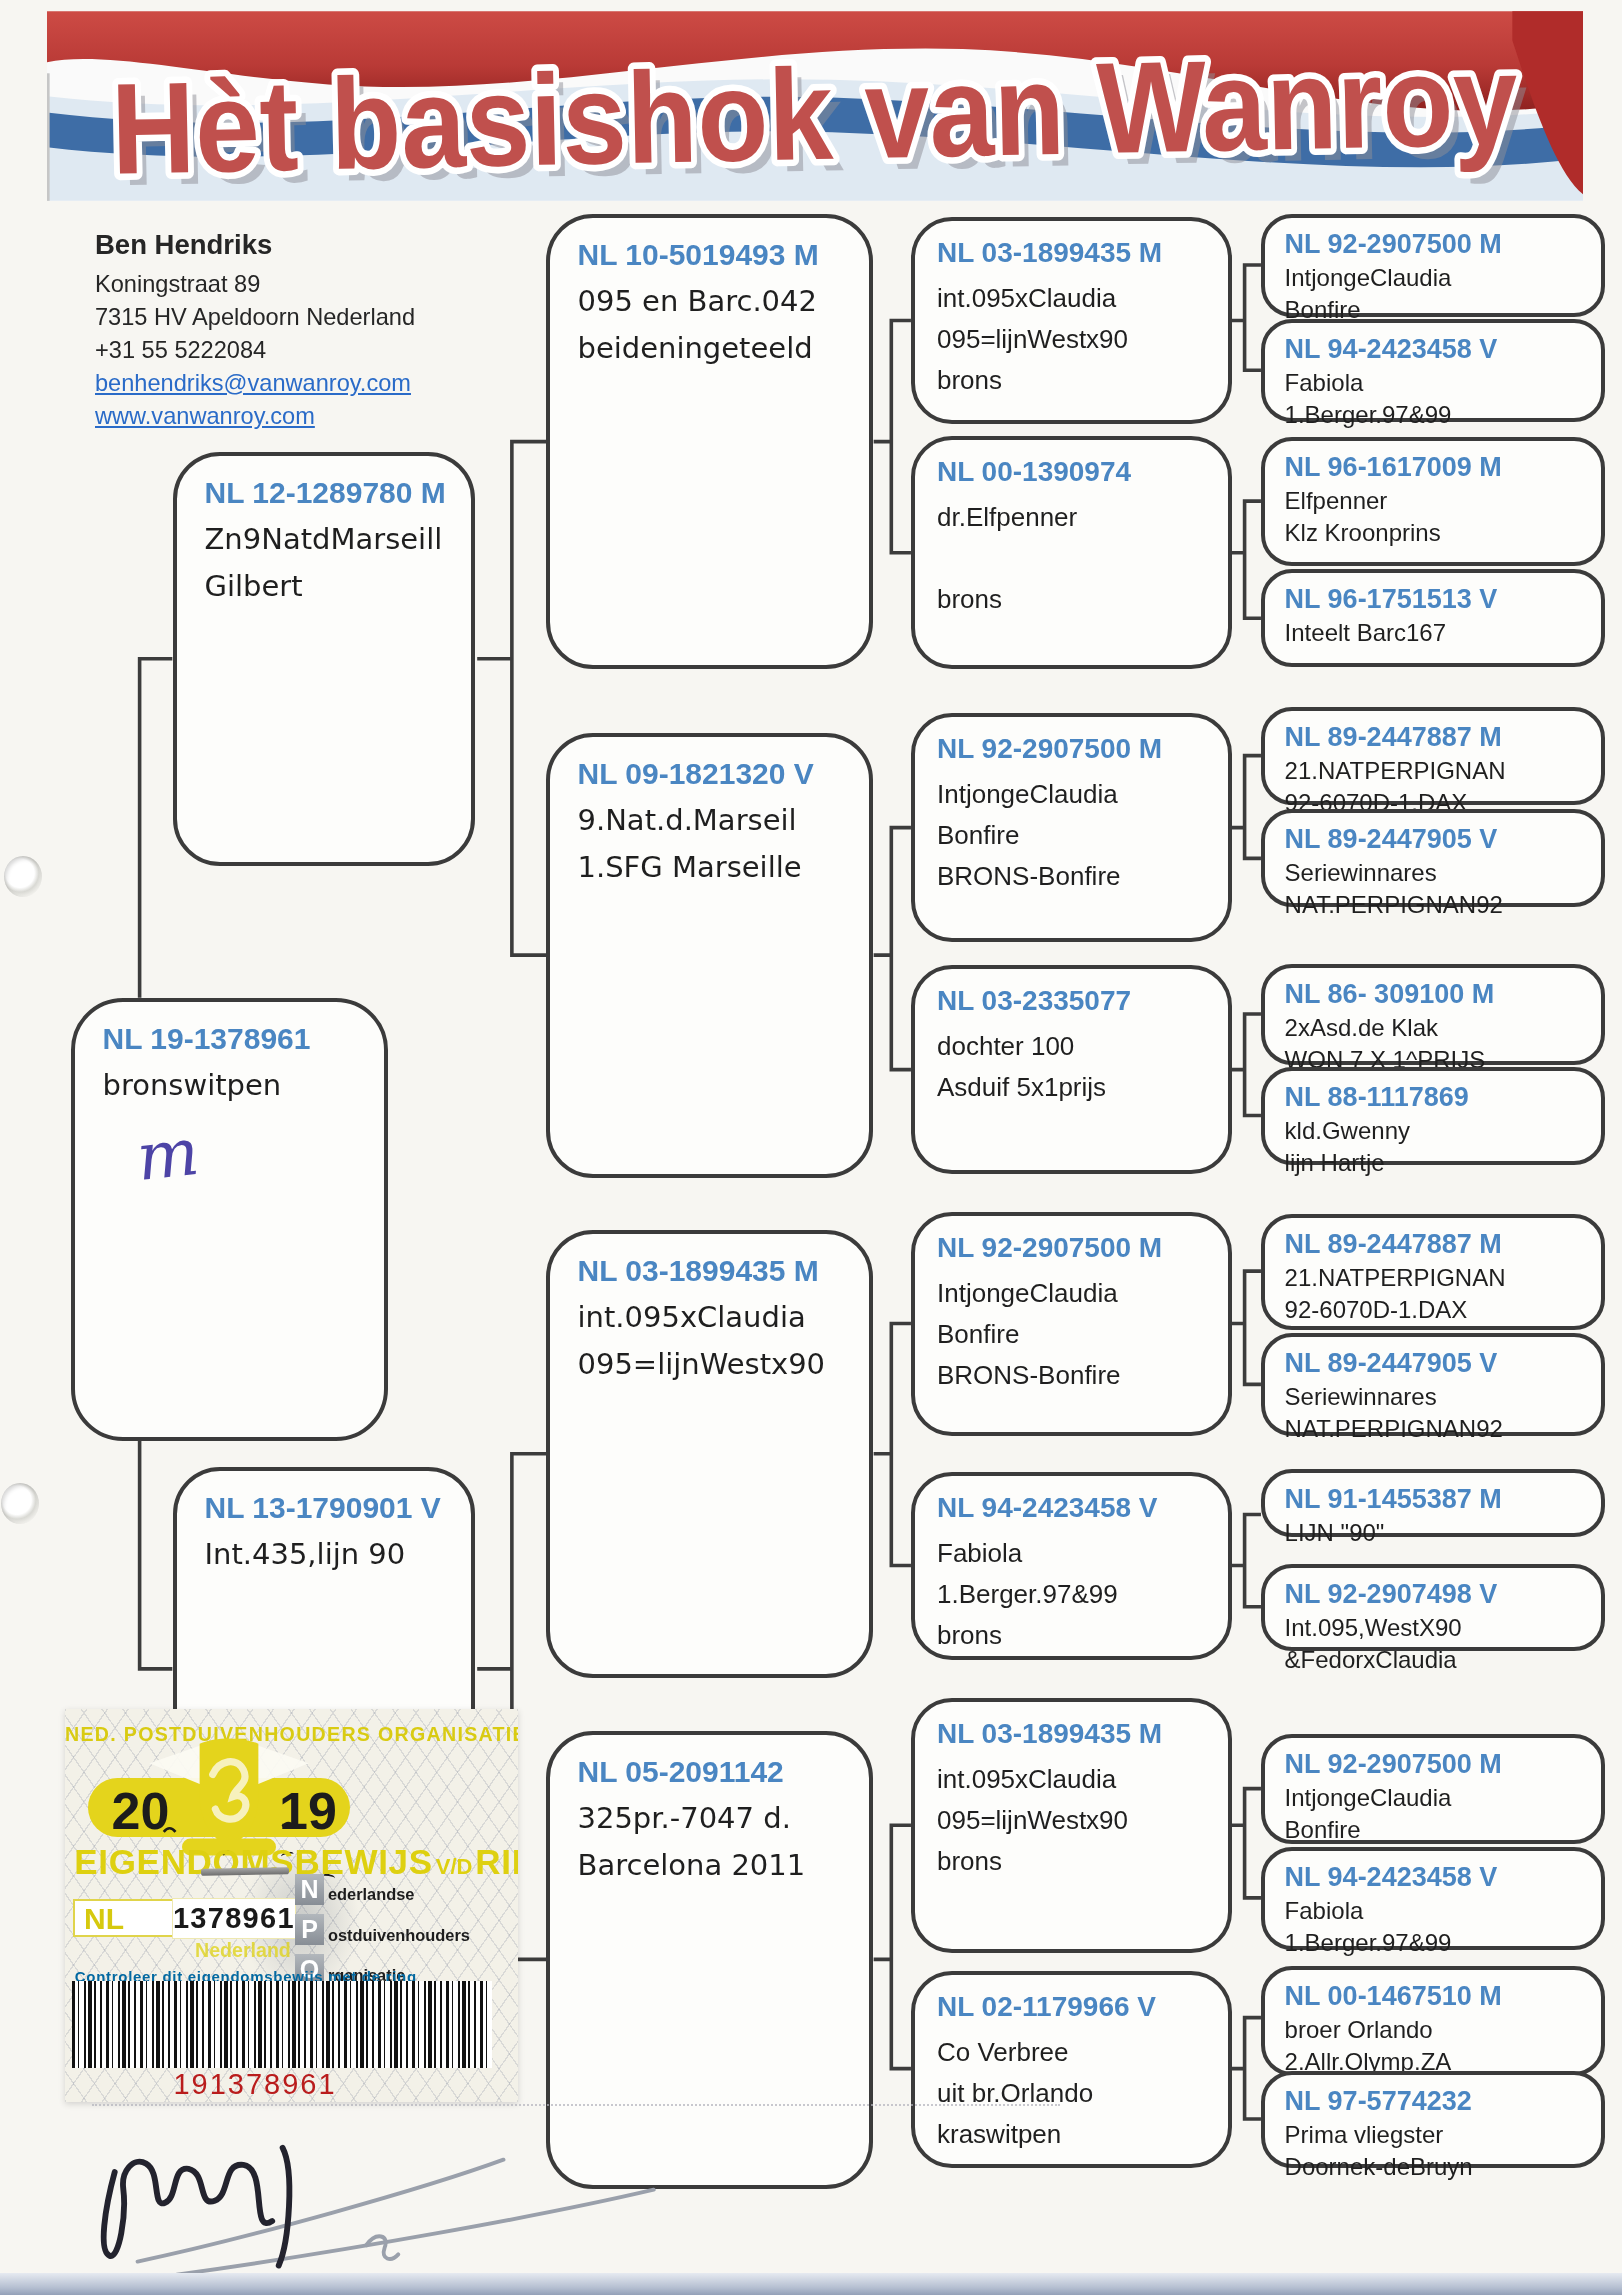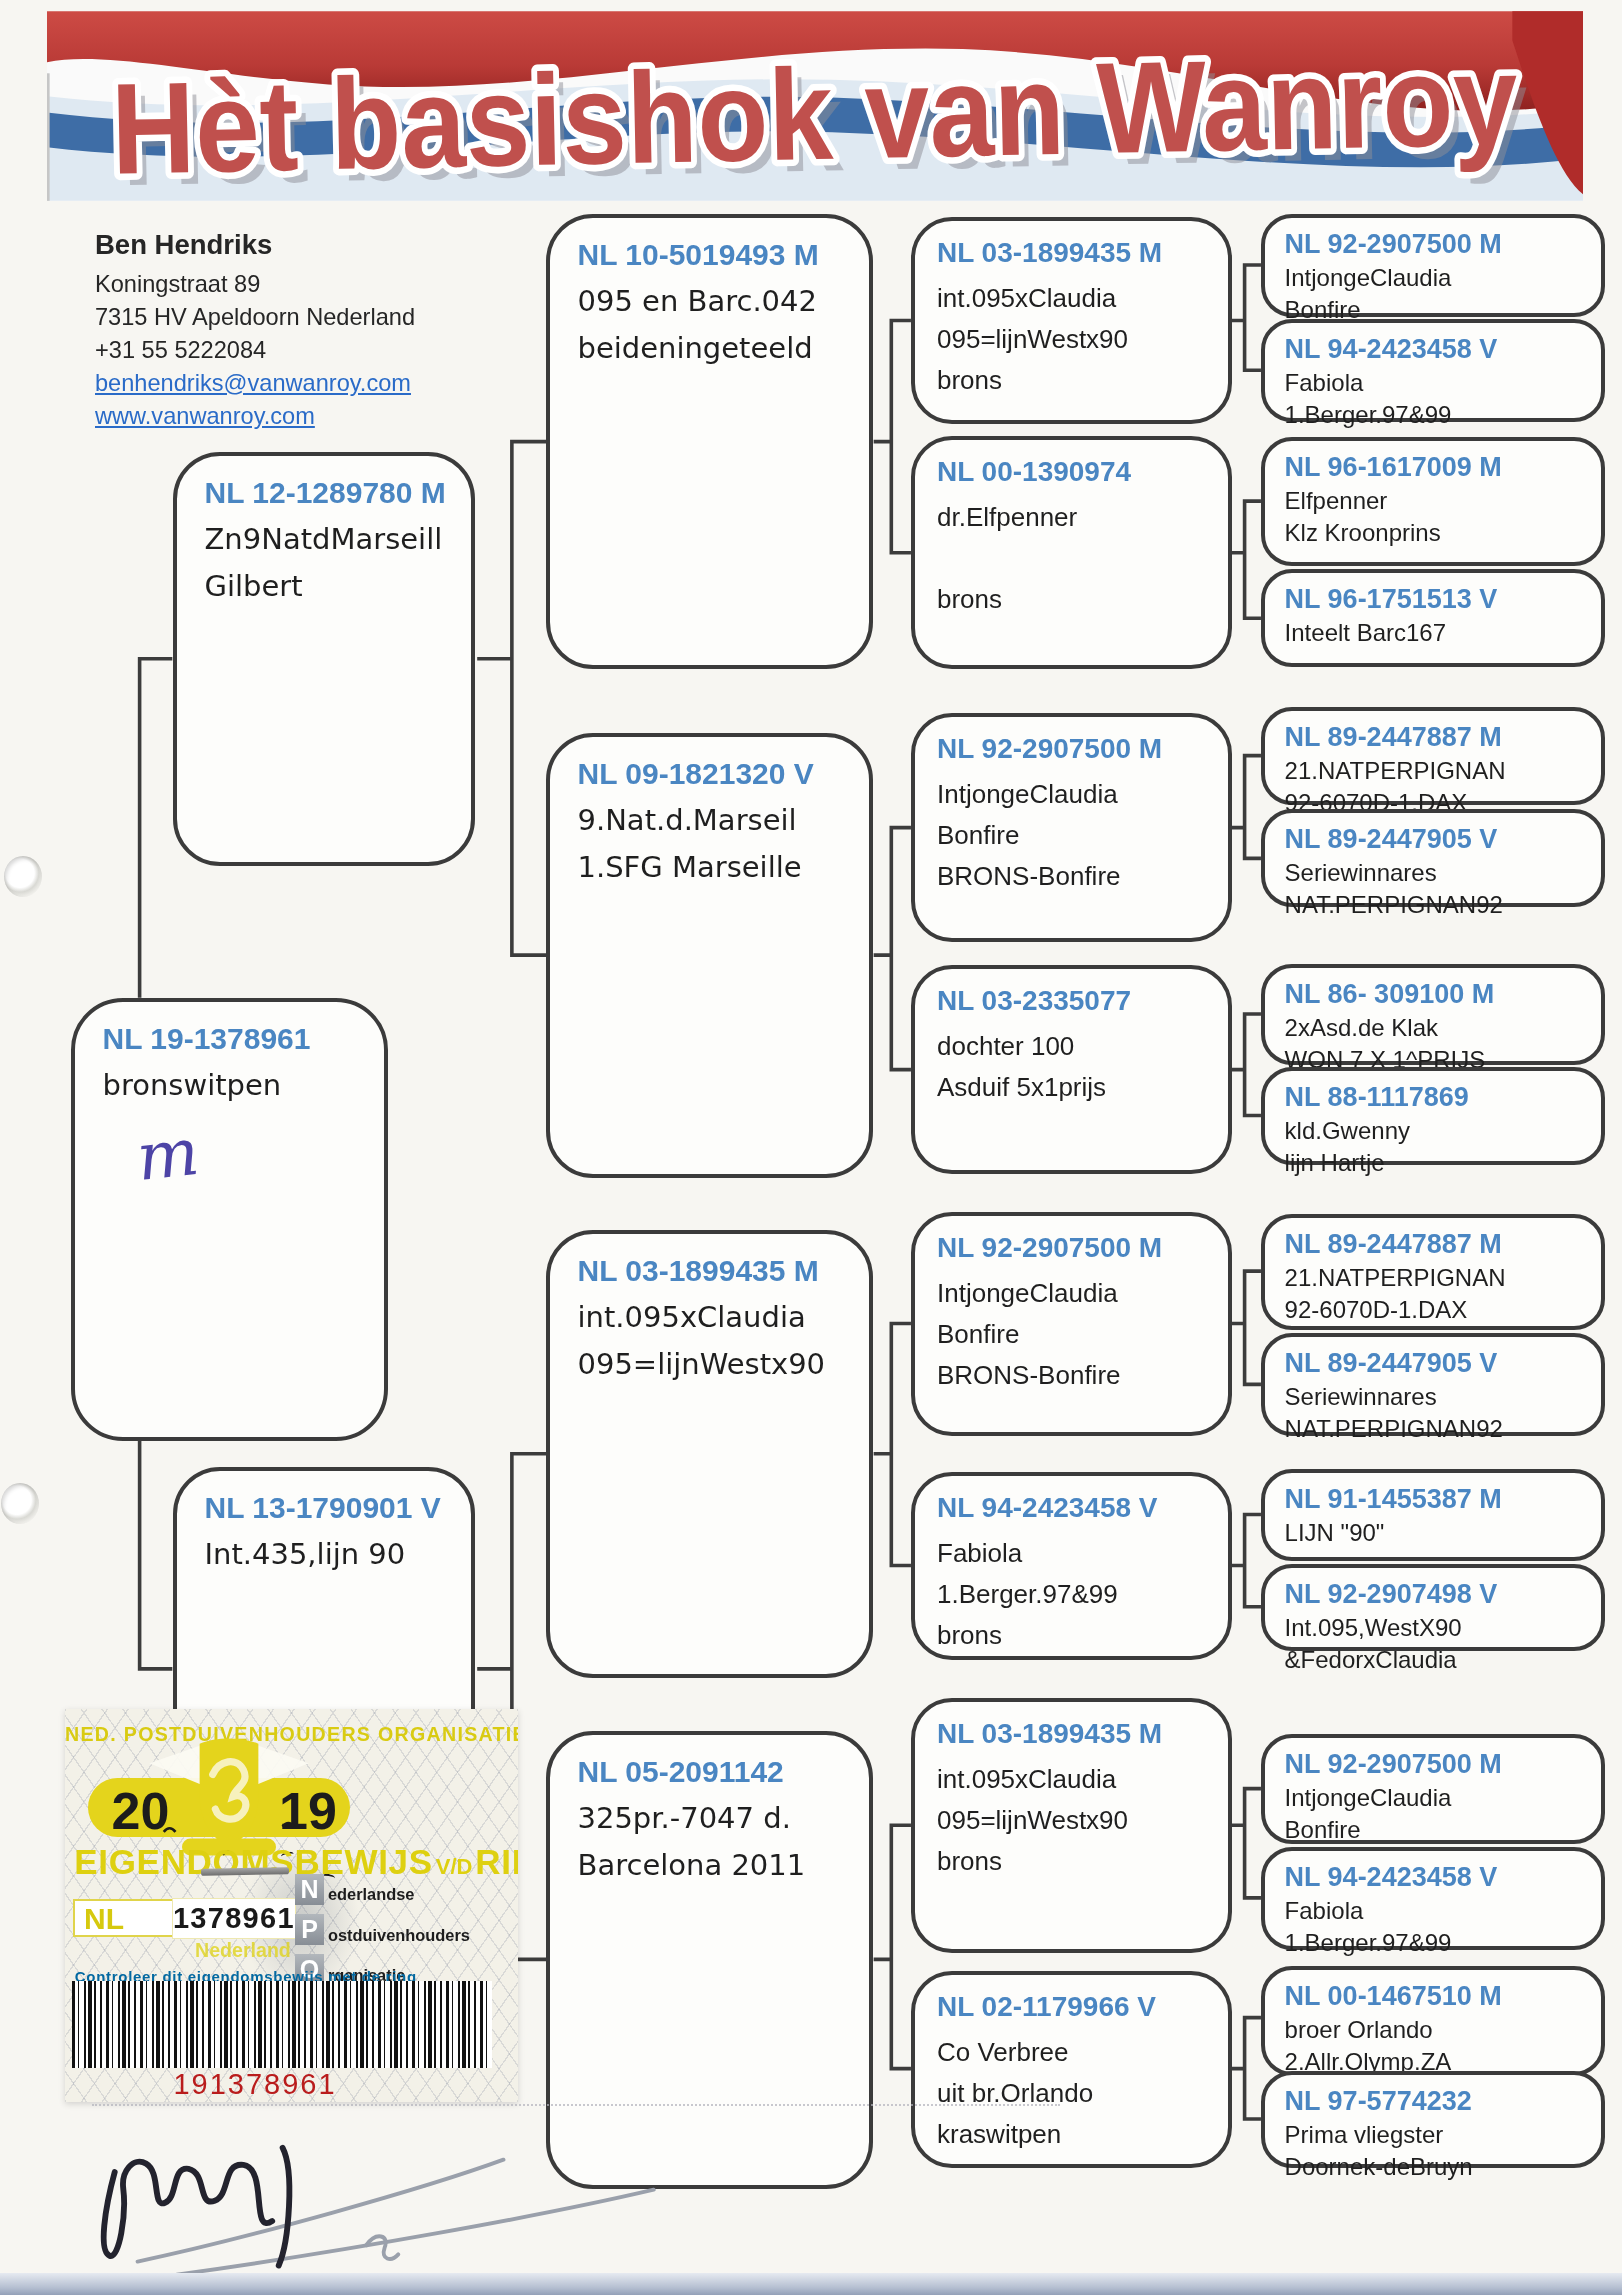--- a/index.html
+++ b/index.html
@@ -359,21 +359,21 @@
         <div>92-6070D-1.DAX</div>
       </div>
   </div>
   <div class="pbox g5" style="left:1261px;top:1333px;width:344px;height:103px">
     <div class="ring">NL 89-2447905 V</div>
     <div class="plines">
         <div>Seriewinnares</div>
         <div>NAT.PERPIGNAN92</div>
       </div>
   </div>
-  <div class="pbox g5" style="left:1261px;top:1469px;width:344px;height:92px">
+  <div class="pbox g5" style="left:1261px;top:1469px;width:344px;height:68px">
     <div class="ring">NL 91-1455387 M</div>
     <div class="plines">
         <div>LIJN "90"</div>
       </div>
   </div>
   <div class="pbox g5" style="left:1261px;top:1564px;width:344px;height:87px">
     <div class="ring">NL 92-2907498 V</div>
     <div class="plines">
         <div>Int.095,WestX90</div>
         <div>&amp;FedorxClaudia</div>

